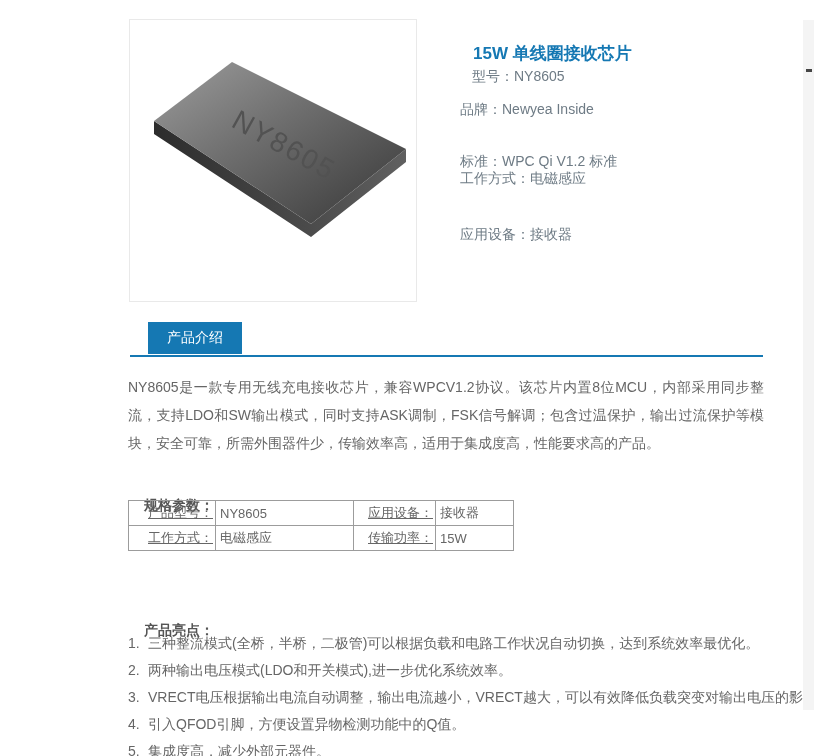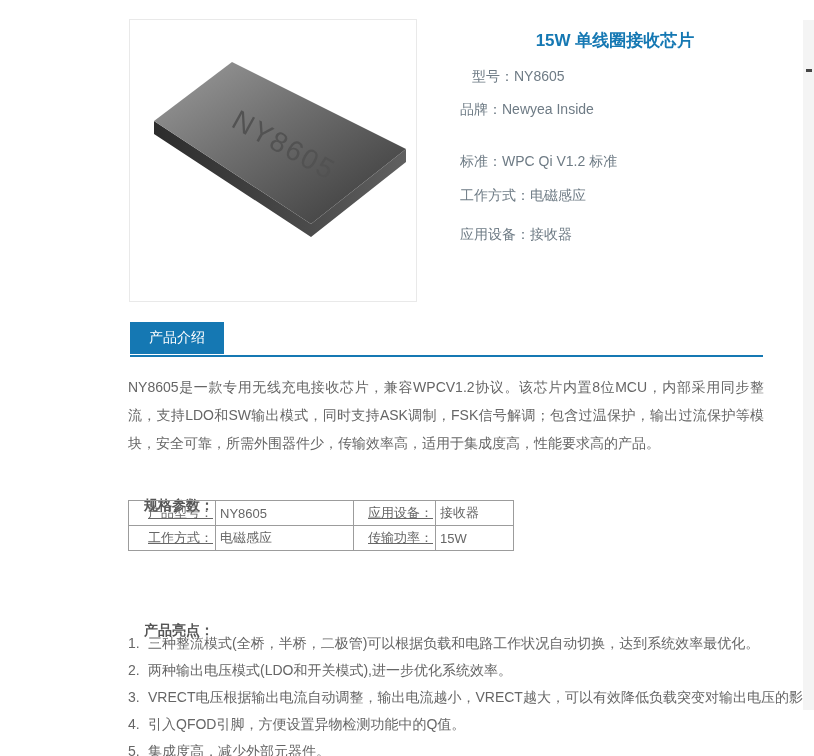--- a/index.html
+++ b/index.html
@@ -19,27 +19,27 @@
 
   
   .image-box{
     position:absolute;left:129px;top:19px;width:288px;height:283px;
     border:1px solid #e9e9e9;background:#fff;
   }
   .image-box svg{display:block;}
 
   
   .right-col{position:absolute;left:460px;top:31px;width:310px;height:210px;}
-  .title{margin:0;font-size:17px;line-height:19px;font-weight:bold;color:var(--accent);white-space:nowrap;text-align:center;}
+  .title{margin:13px;font-size:17px;line-height:19px;font-weight:bold;color:var(--accent);white-space:nowrap;}
   .spec{position:absolute;left:0;margin:0;font-size:14px;line-height:16px;color:var(--spec-text);white-space:nowrap;}
-  .spec.s0{top:37px;margin-left:12px;} .spec.s1{top:70px;} .spec.s2{top:111px;margin-top:11px;} .spec.s3{top:156px;} .spec.s4{top:195px;}
+  .spec.s0{top:37px;margin-left:12px;} .spec.s1{top:70px;} .spec.s2{top:111px;margin-top:11px;} .spec.s3{top:140px;font-family:Liberation Serif, serif;} .spec.s4{top:195px;}
 
   
   .tab{
-    position:absolute;left:130px;top:322px;width:94px;height:32px;
+    position:absolute;left:148px;top:322px;width:94px;height:32px;
     background:var(--accent);color:#ffffff;font-size:14px;
     display:flex;align-items:center;justify-content:center;cursor:pointer;
   }
   .tab-underline{position:absolute;left:130px;top:355px;width:633px;height:2px;background:var(--accent);}
 
   
   .desc{
     position:absolute;left:128px;top:373px;width:636px;margin:0;
     font-size:14px;line-height:28px;color:var(--body-text);text-align:justify;
   }

